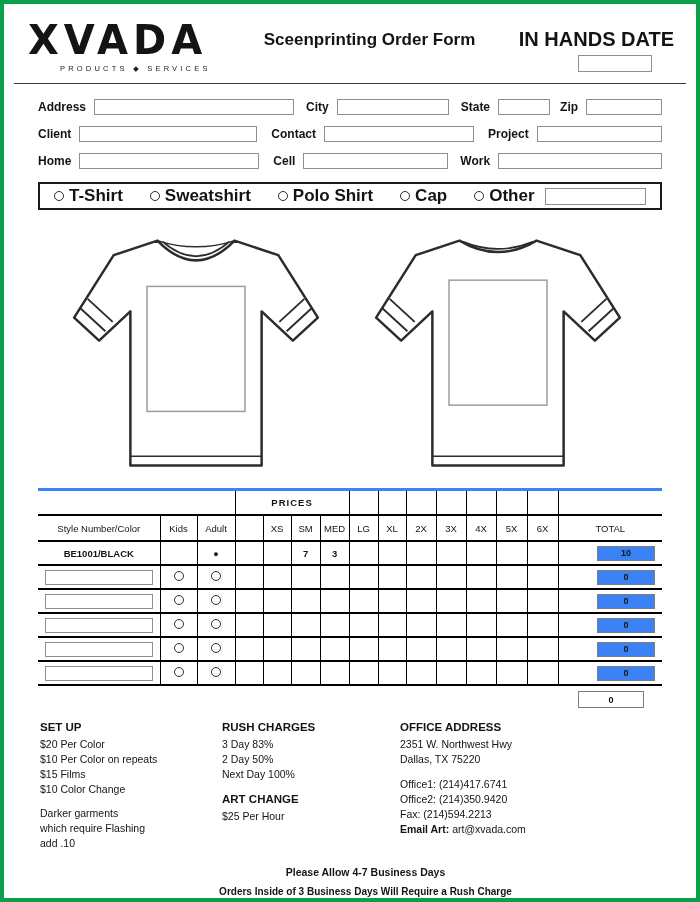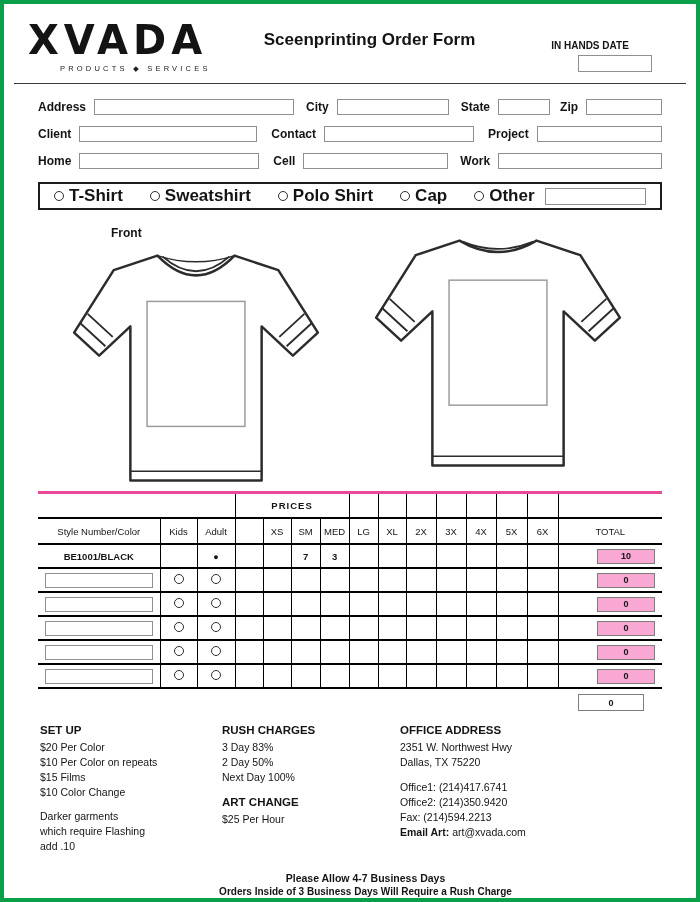--- a/index.html
+++ b/index.html
@@ -8,69 +8,69 @@
     border:4px solid #0aa04a; background:#fff; color:#141414;
     font-family:"Liberation Sans", sans-serif; overflow:hidden;
   }
   
   .header { display:flex; align-items:flex-start; padding:16px 22px 4px 24px; }
   .logo { width:205px; }
   .logo-text { font-family:"DejaVu Sans", sans-serif; font-size:40px; font-weight:bold; letter-spacing:5px; line-height:1; }
   .logo-sub { font-size:7.5px; letter-spacing:3.2px; margin-top:4px; color:#222;padding-left:32px; }
   .title { flex:1; text-align:center; font-size:17px; font-weight:bold; margin-top:10px; }
   .in-hands { width:168px; display:flex; flex-direction:column; margin-top:8px; }
-  .ihd-label { font-size:10px; font-weight:bold; text-align:center; white-space:nowrap;margin-top:12px; }
+  .ihd-label { font-size:20px; font-weight:bold; text-align:right; white-space:nowrap; }
   .ihd-box { width:72px; height:15px; border:1px solid #8f8f8f; margin:4px 22px 0 auto; background:#fff; }
   .hrule { border-top:1px solid #3a3a3a; margin:6px 10px 0 10px; }
   
   .contact { padding:4px 34px 0 34px; }
   .frow { display:flex; align-items:center; margin:11px 0; }
   .flabel { font-weight:bold; font-size:12px; margin-right:8px; white-space:nowrap; }
   .finput { height:16px; border:1px solid #8f8f8f; background:#fff; box-sizing:border-box; }
   
   .garment-box { margin:13px 34px 0 34px; border:2px solid #1c1c1c; height:28px; display:flex; align-items:center; padding:0 14px; box-sizing:border-box; }
   .gopt { display:flex; align-items:center; margin-right:27px; }
   .ring { display:inline-block; width:8px; height:8px; border:1.6px solid #2e2e2e; border-radius:50%; background:#fff; }
   .gopt .glabel { font-weight:bold; font-size:17px; margin-left:5px; white-space:nowrap; }
   .other-input { flex:1; height:15px; border:1px solid #8f8f8f; margin-left:2px; }
   
   .shirts { display:flex; justify-content:center; gap:34px; margin-top:16px; }
   .shirt-block { width:268px; }
   .shirt-label { font-weight:bold; font-size:12px; margin:0 0 1px 46px; }
   .shirt-block svg { display:block; width:262px; height:250px; }
   
-  .ptable { border-collapse:collapse; table-layout:fixed; width:624px; margin:0 auto 0 auto; border-top:3px solid #ec4899; }
+  .ptable { border-collapse:collapse; table-layout:fixed; width:624px; margin:12px auto 0 auto; border-top:3px solid #3b82f6; }
   .ptable td, .ptable th { border-left:1px solid #000; border-bottom:2px solid #000; padding:0; font-size:9.5px; text-align:center; vertical-align:middle; height:22px; overflow:hidden; }
   .ptable tr > *:first-child { border-left:none; }
   .prices-row td { height:23px; }
   .prices-cell { font-weight:bold; font-size:11px; letter-spacing:1px; }
   .lead { border-left:none !important; }
   .head-row th { height:24px; font-weight:normal;text-align:center; }
   .style-head { font-size:10px; }
   .style-cell { font-weight:bold; font-size:10px; }
   .qty { font-weight:bold; font-size:10px; }
   .dot { font-size:9px; line-height:1; }
   .cell-input { height:13px; border:1px solid #909090; margin:0 7px; background:#fff; }
   .total-cell { }
-  .tbox { width:56px; height:13px; border:1px solid #7d7d7d; margin:0 7px 0 auto; font-size:9px; font-weight:bold; display:flex; align-items:center; justify-content:center; background:#f9a8d4; }
+  .tbox { width:56px; height:13px; border:1px solid #7d7d7d; margin:0 7px 0 auto; font-size:9px; font-weight:bold; display:flex; align-items:center; justify-content:center; background:#3b82f6; }
   .grand-row { width:624px; margin:5px auto 0 auto; display:flex; }
   .gbox { width:64px; height:15px; border:1px solid #7d7d7d; margin-left:auto; margin-right:18px; font-size:9px; font-weight:bold; display:flex; align-items:center; justify-content:center; background:#fff; }
   
   .footer { display:flex; padding:0 36px; margin-top:13px; }
   .fcol1 { width:182px; }
   .fcol2 { width:178px; }
   .fcol3 { flex:1; }
   .ftitle { font-weight:bold; font-size:11.5px; margin-bottom:5px; }
   .fline { font-size:10.5px; margin:3px 0; }
   .fnote { margin-top:12px; }
   .fgap { margin-top:13px; }
   .email-label { font-weight:bold; }
   .notes { position:absolute; left:0; right:0; bottom:1px; text-align:center;padding-left:31px; }
   .note1 { font-weight:bold; font-size:10.5px; }
-  .note2 { font-weight:bold; font-size:10px; margin-top:2px; }
+  .note2 { font-weight:bold; font-size:10px; margin-top:8px; }
 </style>
 </head>
 <body>
 
 <div class="page">
 
   <div class="header">
     <div class="logo">
       <div class="logo-text">XVADA</div>
       <div class="logo-sub">PRODUCTS ◆ SERVICES</div>
@@ -131,21 +131,20 @@
     </div>
     <div class="gopt" style="margin-right:8px;">
       <span class="ring"></span>
       <span class="glabel">Other</span>
     </div>
     <span class="other-input"></span>
   </div>
 
   <div class="shirts">
     <div class="shirt-block">
-      <div class="shirt-label">Front</div>
       <svg viewBox="0 0 250 240">
         <path d="M88 14 L46 28 L8 88 L32 110 L62 82 L62 230 L188 230 L188 82 L218 110 L242 88 L204 28 L162 14 Q125 52 88 14 Z" fill="#ffffff" stroke="#2c2c2c" stroke-width="2.4" stroke-linejoin="round"></path>
         <path d="M93 15 Q125 43 157 15" fill="none" stroke="#2c2c2c" stroke-width="1.8"></path>
         <path d="M88 14 Q125 26 162 14" fill="none" stroke="#2c2c2c" stroke-width="1.4"></path>
         <path d="M14 79 L38 101 M21 70 L45 92 M236 79 L212 101 M229 70 L205 92" fill="none" stroke="#2c2c2c" stroke-width="1.8"></path>
         <path d="M62 221 L188 221" fill="none" stroke="#2c2c2c" stroke-width="1.4"></path>
         <rect x="78" y="58" width="94" height="120" fill="none" stroke="#9a9a9a" stroke-width="1.4"></rect>
       </svg>
     </div>
     <div class="shirt-block">

